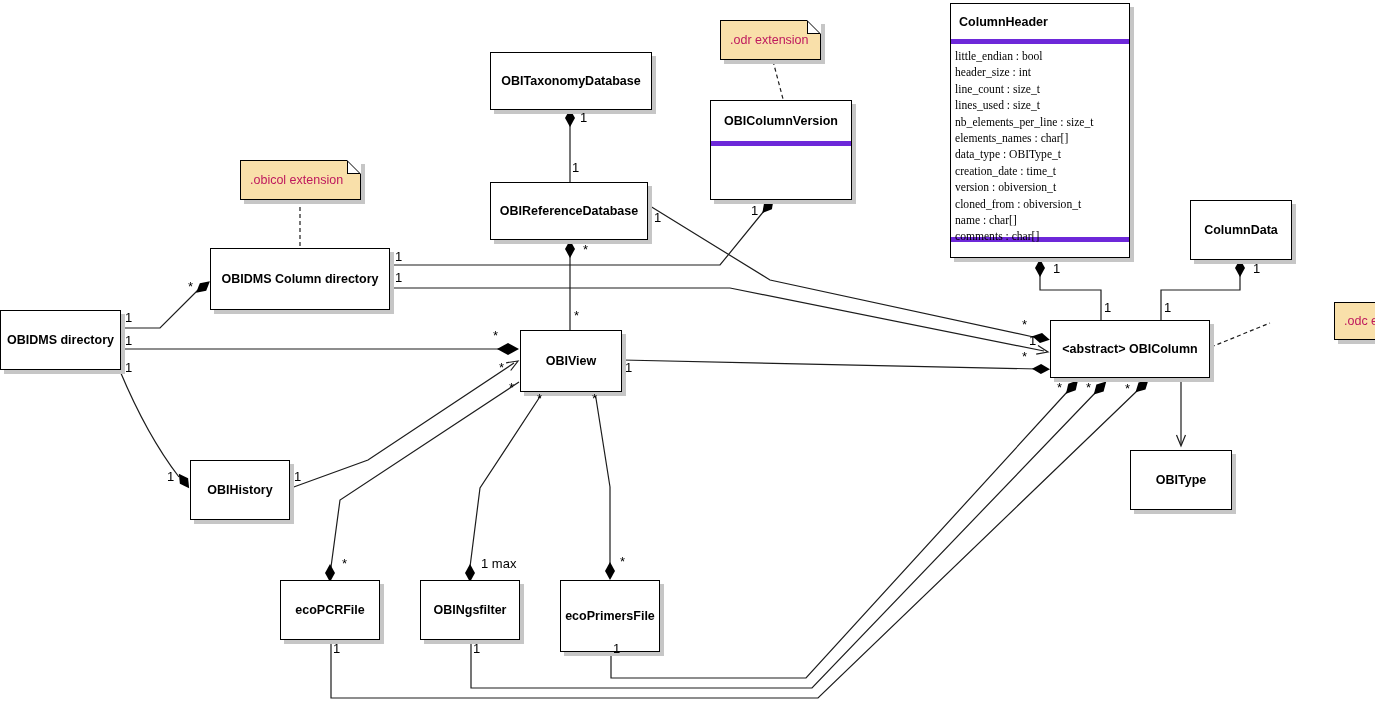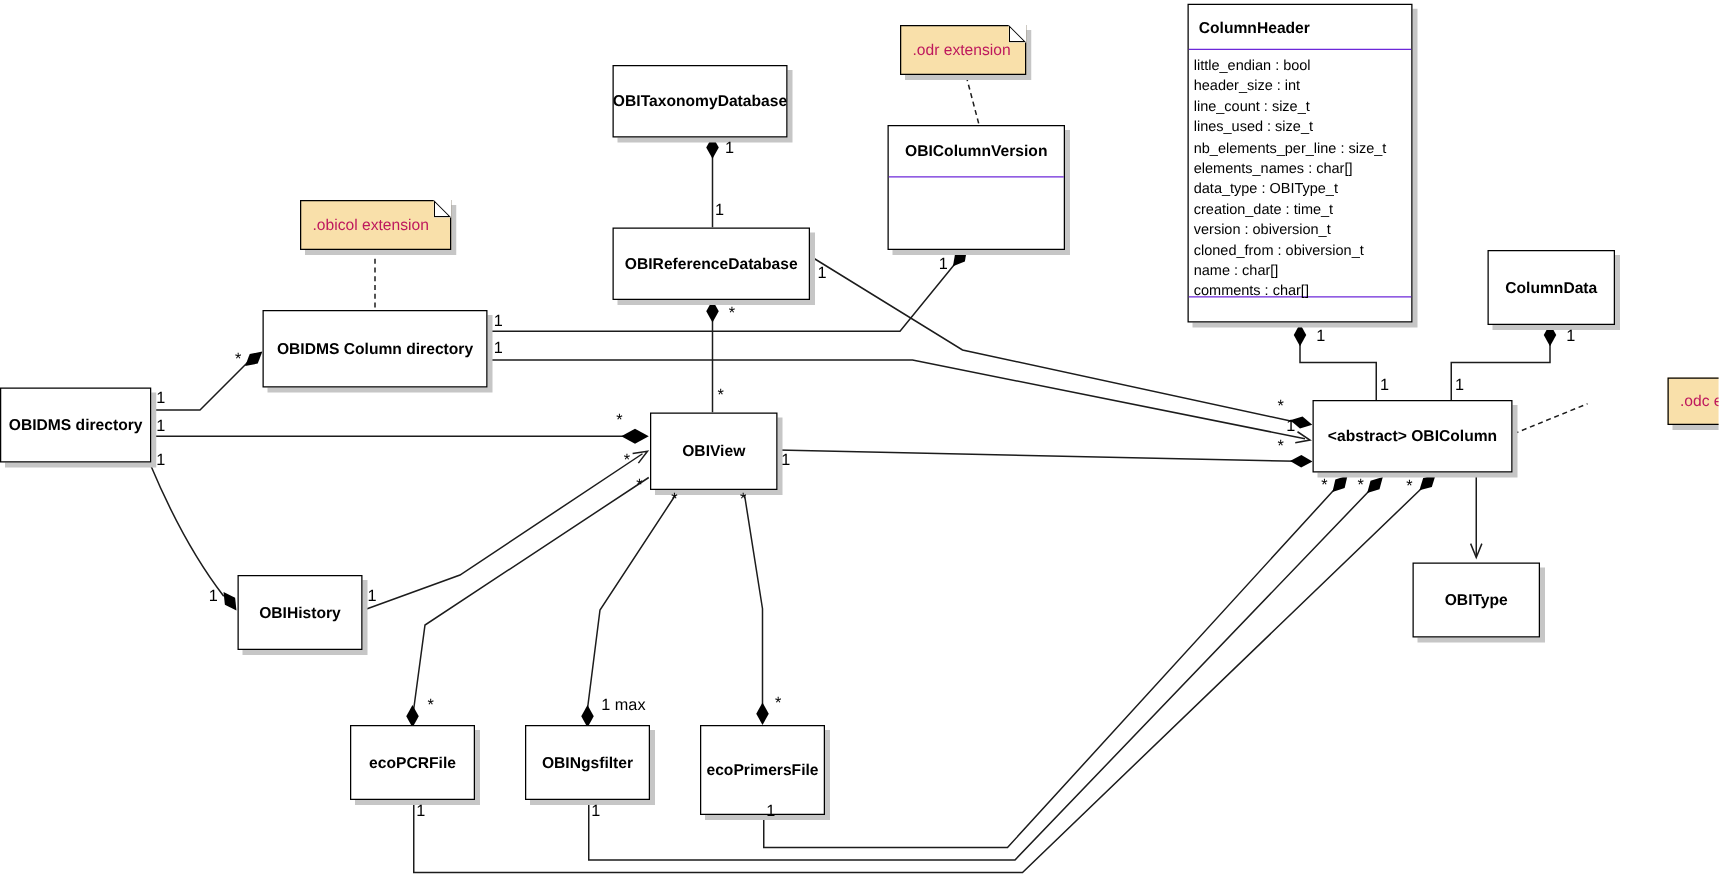--- a/index.html
+++ b/index.html
@@ -2,21 +2,21 @@
 <html><head>
 <meta charset="utf-8">
 <style>
   html,body{margin:0;padding:0;background:#fff;}
   #canvas{position:relative;width:1375px;height:705px;background:#ffffff;overflow:hidden;
           font-family:"Liberation Sans",sans-serif;}
   #wires{position:absolute;left:0;top:0;z-index:1;}
   .cls{position:absolute;background:#fff;border:1px solid #000;box-shadow:4px 4px 0 #c6c6c6;z-index:2;box-sizing:border-box;}
   .cls .name{font-weight:bold;font-size:12.5px;color:#000;display:flex;align-items:center;justify-content:center;height:100%;text-align:center;padding:0 4px;}
   .cls .name.top{height:auto;justify-content:flex-start;text-align:left;padding:11px 20px 10px 8px;}
-  .sec{border-top:1px solid #6d28d9;box-sizing:border-box;}
+  .sec{border-top:5px solid #6d28d9;box-sizing:border-box;font-family:Liberation Serif, serif;}
   .attrs{padding:5px 4px 4px 4px;font-size:11.6px;line-height:16.4px;color:#000;}
   .attr-single{display:flex;align-items:center;font-size:12px;color:#000;padding-left:6px;}
   .note{position:absolute;background:#f9e0aa;border:1px solid #000;box-shadow:4px 4px 0 #c6c6c6;z-index:2;display:flex;align-items:center;font-size:12.5px;color:#be185d;padding-left:9px;box-sizing:border-box;}
   .fold-cover{position:absolute;top:-1px;right:-1px;width:14px;height:14px;background:#fff;}
   .fold-outer{position:absolute;top:-1px;right:-1px;width:14px;height:14px;background:#000;clip-path:polygon(0 0,100% 100%,0 100%);}
   .fold-inner{position:absolute;top:1px;right:1px;width:11px;height:11px;background:#fff;clip-path:polygon(0 0,100% 100%,0 100%);}
   .mult{position:absolute;font-size:13px;color:#000;z-index:3;white-space:nowrap;}
 </style>
 </head>
 <body>
@@ -72,21 +72,21 @@
   </svg>
 
   <div class="cls" style="left:0;top:310px;width:121px;height:60px">
     <div class="name">OBIDMS directory</div>
   </div>
 
   <div class="cls" style="left:210px;top:248px;width:180px;height:62px">
     <div class="name">OBIDMS Column directory</div>
   </div>
 
-  <div class="cls" style="left:490px;top:52px;width:140px;height:58px">
+  <div class="cls" style="left:490px;top:52px;width:162px;height:58px">
     <div class="name">OBITaxonomyDatabase</div>
   </div>
 
   <div class="cls" style="left:490px;top:182px;width:158px;height:58px">
     <div class="name">OBIReferenceDatabase</div>
   </div>
 
   <div class="cls" style="left:710px;top:100px;width:142px;height:100px">
     <div class="name" style="height:40px">OBIColumnVersion</div>
     <div class="sec" style="height:19px"></div>

